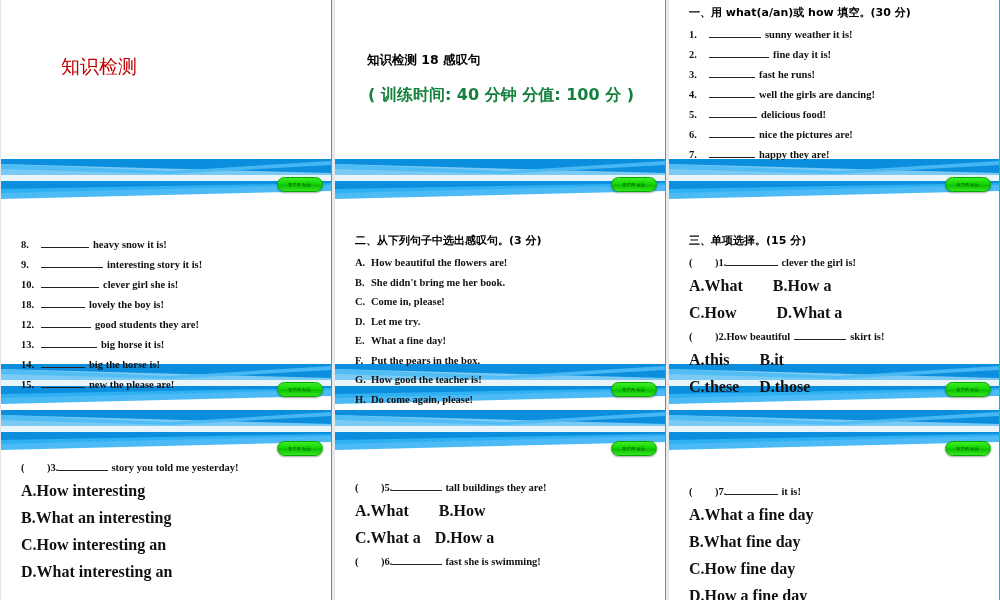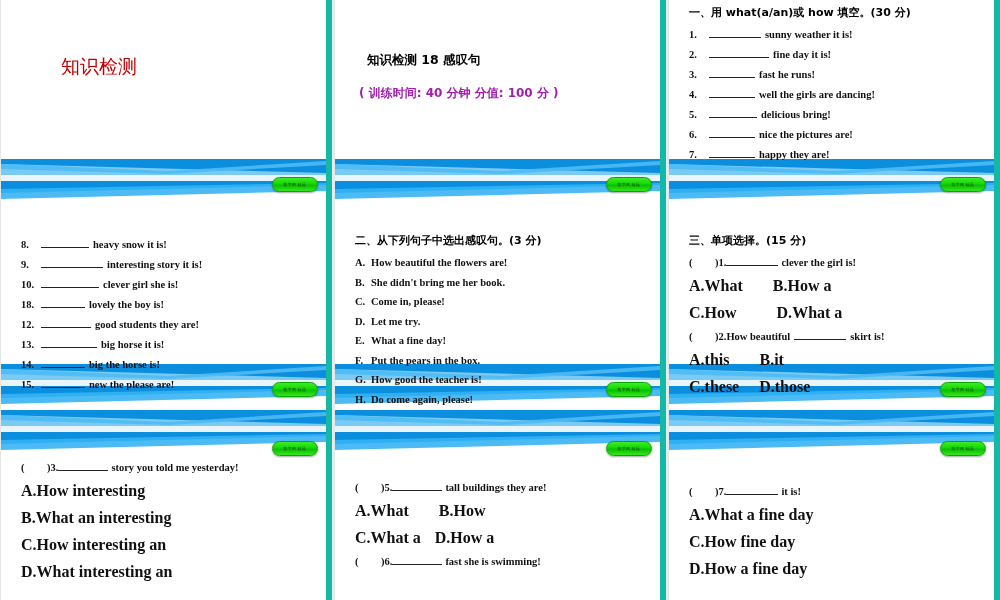--- a/index.html
+++ b/index.html
@@ -16,21 +16,21 @@
     grid-template-rows: 205px 205px 190px;
     background:#e9eaec;
   }
   .gap { background:#e9eaec; }
 
   .slide {
     position:relative;
     background:#ffffff;
     overflow:hidden;
     border-left:1px solid #e4e5e7;
-    border-right:6px solid #14b8a6;
+    border-right:1px solid #14b8a6;
   }
 
   
   .banner {
     position:absolute;
     left:0; right:0; bottom:0;
     height:46px;
     overflow:hidden;
   }
   .banner svg { display:block; width:100%; height:100%; }
@@ -75,25 +75,25 @@
 
   .lead {
     font-size:12.5px;
     font-weight:bold;
     color:#000;
     margin-top:46px;
     margin-left:12px;
     font-family:"DejaVu Sans", sans-serif;
   }
   .lead2 {
-    font-size:12px;
-    font-weight:bold;
-    color:#a21caf;
+    font-size:16px;
+    font-weight:bold;
+    color:#15803d;
     margin-top:16px;
-    margin-left:4px;
+    margin-left:13px;
     font-family:"DejaVu Sans", sans-serif;
   }
 
   .sect-head {
     font-size:11px;
     font-weight:bold;
     color:#000;
     margin-bottom:9px;
     font-family:"DejaVu Sans", sans-serif;
   }
@@ -204,21 +204,21 @@
       <div class="qline">
         <span class="num">2.</span><span class="blank" style="width:60px"></span><span>fine day it is!</span>
       </div>
       <div class="qline">
         <span class="num">3.</span><span class="blank" style="width:46px"></span><span>fast he runs!</span>
       </div>
       <div class="qline">
         <span class="num">4.</span><span class="blank" style="width:46px"></span><span>well the girls are dancing!</span>
       </div>
       <div class="qline">
-        <span class="num">5.</span><span class="blank" style="width:48px"></span><span>delicious bring!</span>
+        <span class="num">5.</span><span class="blank" style="width:48px"></span><span>delicious food!</span>
       </div>
       <div class="qline">
         <span class="num">6.</span><span class="blank" style="width:46px"></span><span>nice the pictures are!</span>
       </div>
       <div class="qline">
         <span class="num">7.</span><span class="blank" style="width:46px"></span><span>happy they are!</span>
       </div>
     </div>
     <div class="banner">
       <svg viewBox="0 0 332 46" preserveAspectRatio="none">
@@ -451,20 +451,23 @@
 
   <div class="slide">
     <div class="content with-head" style="padding-top:76px;">
       <div class="qline">
         <span class="mc-paren">(</span><span>)7.</span><span class="blank" style="width:52px;margin:0 3px 0 0"></span><span>it is!</span>
       </div>
       <div class="opt">
         <span>A.</span><span>What a fine day</span>
       </div>
       <div class="opt">
+        <span>B.</span><span>What fine day</span>
+      </div>
+      <div class="opt">
         <span>C.</span><span>How fine day</span>
       </div>
       <div class="opt">
         <span>D.</span><span>How a fine day</span>
       </div>
     </div>
     <div class="banner" style="top:0; bottom:auto; height:46px;">
       <svg viewBox="0 0 332 46" preserveAspectRatio="none">
         <rect x="0" y="0" width="332" height="16" fill="#0c8ede"></rect>
         <polygon points="0,4 332,0 332,16 0,16" fill="#0c8ede"></polygon>

